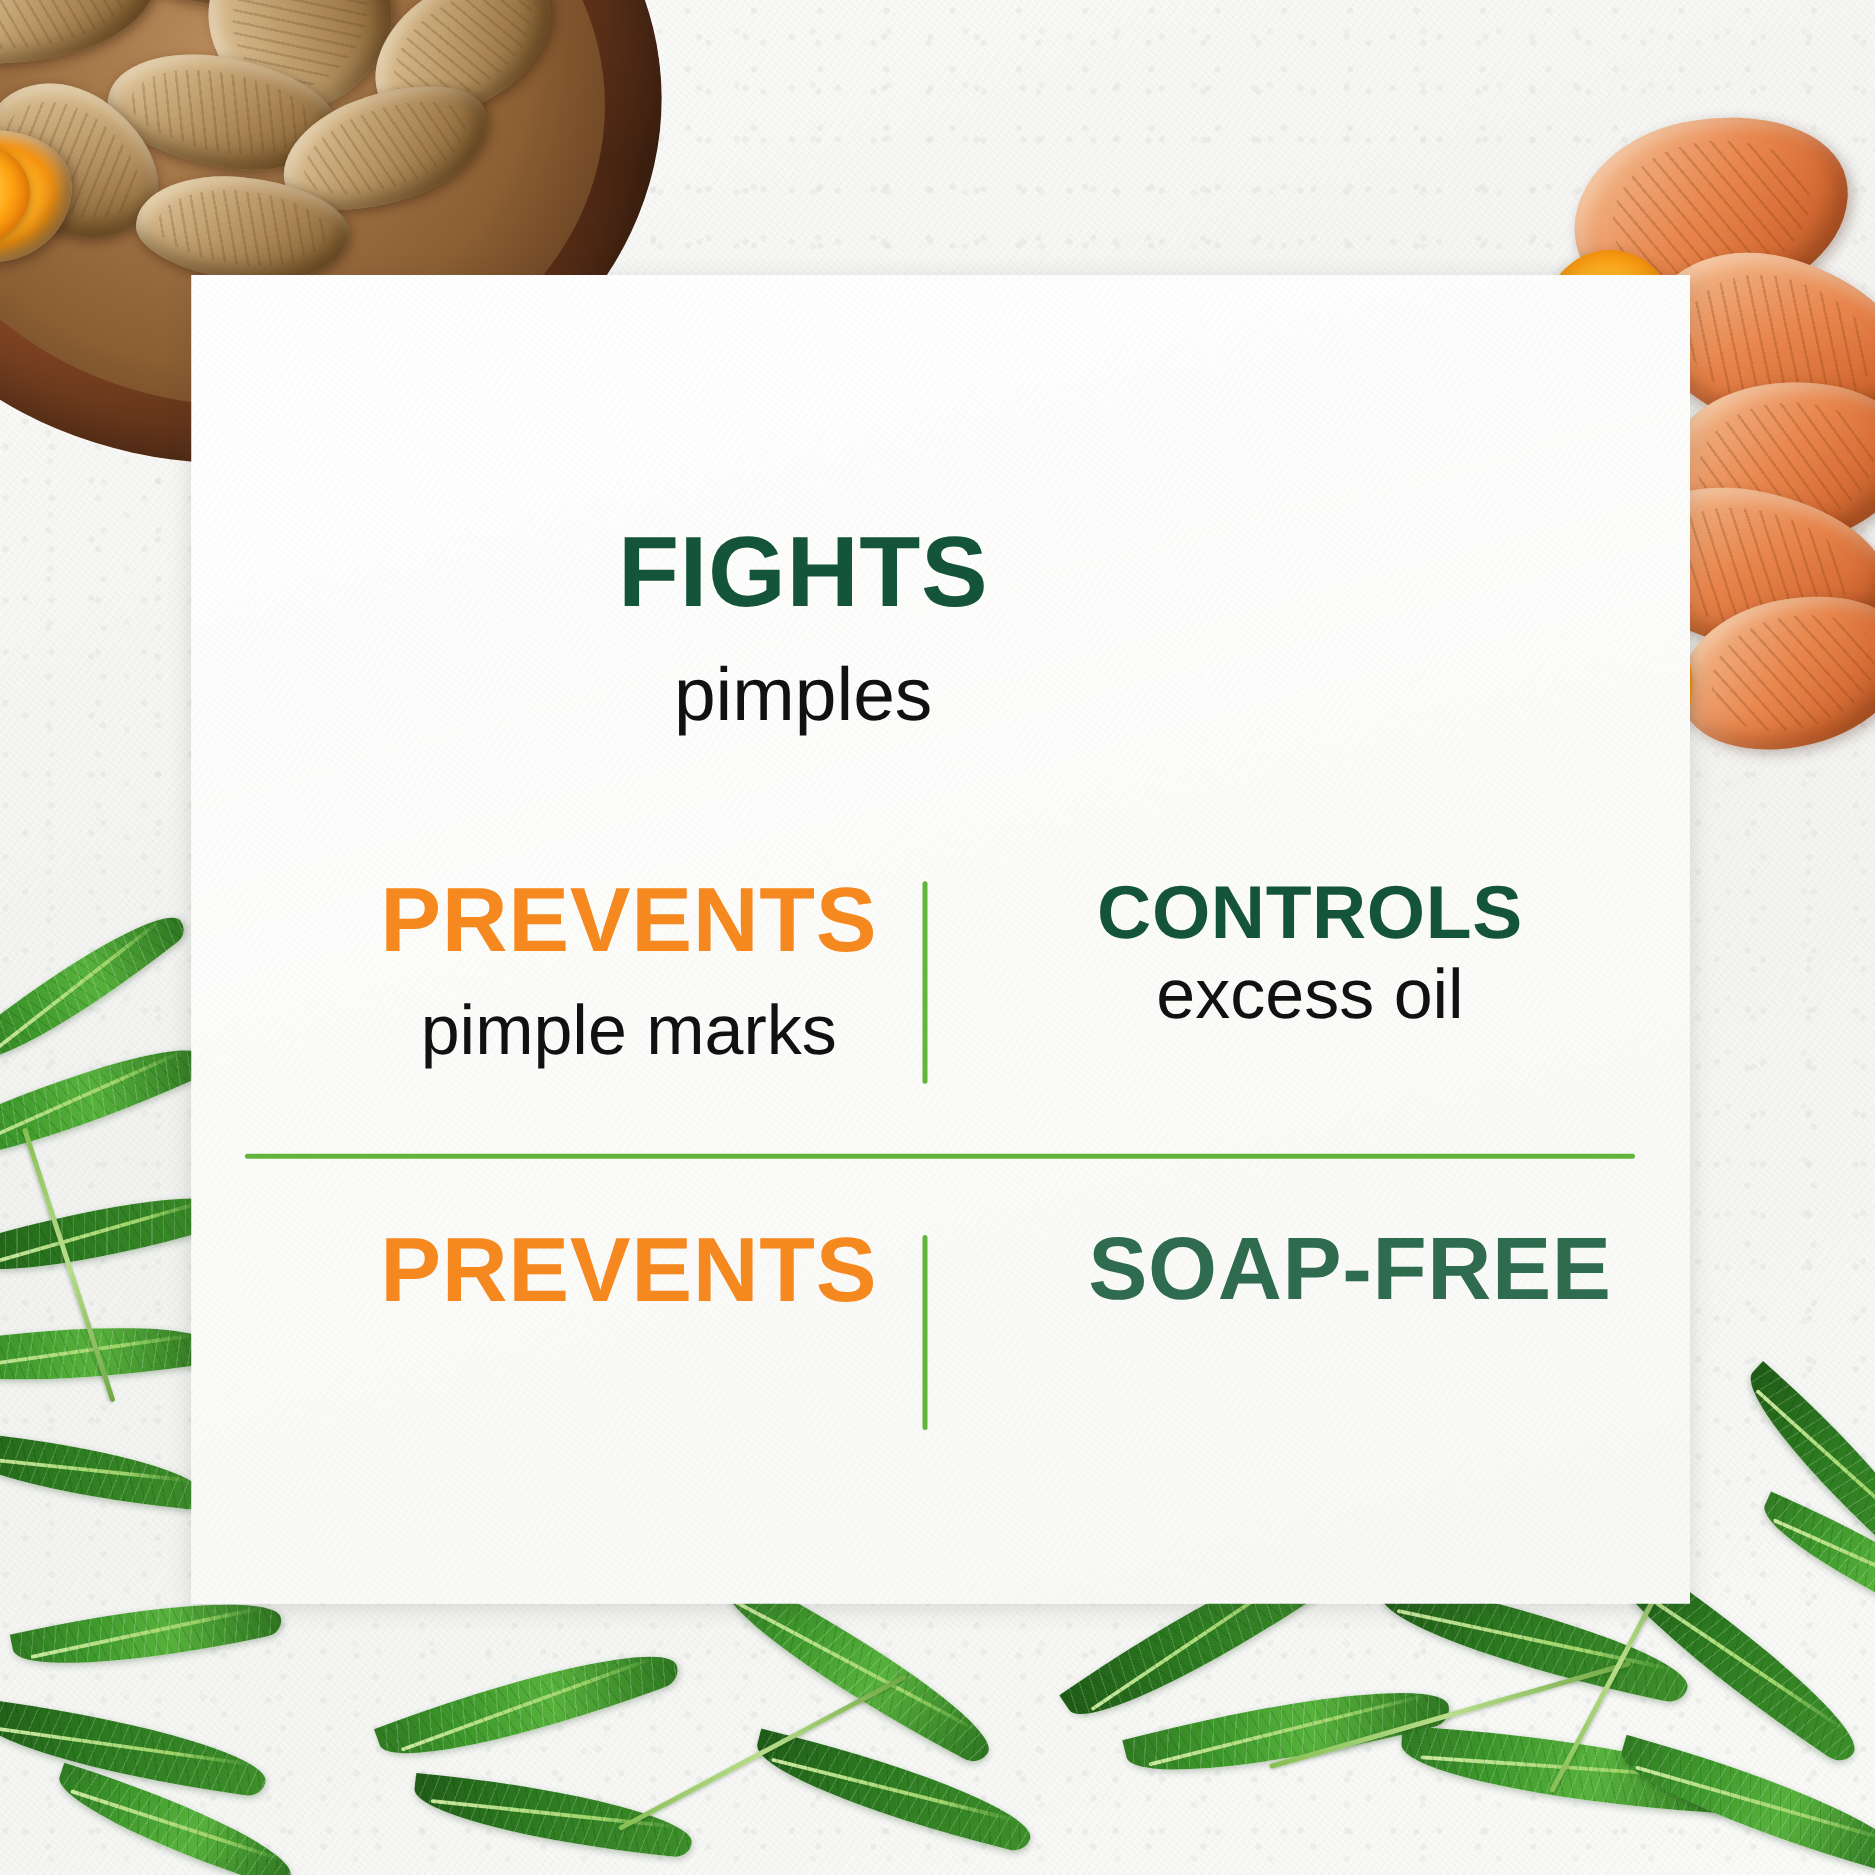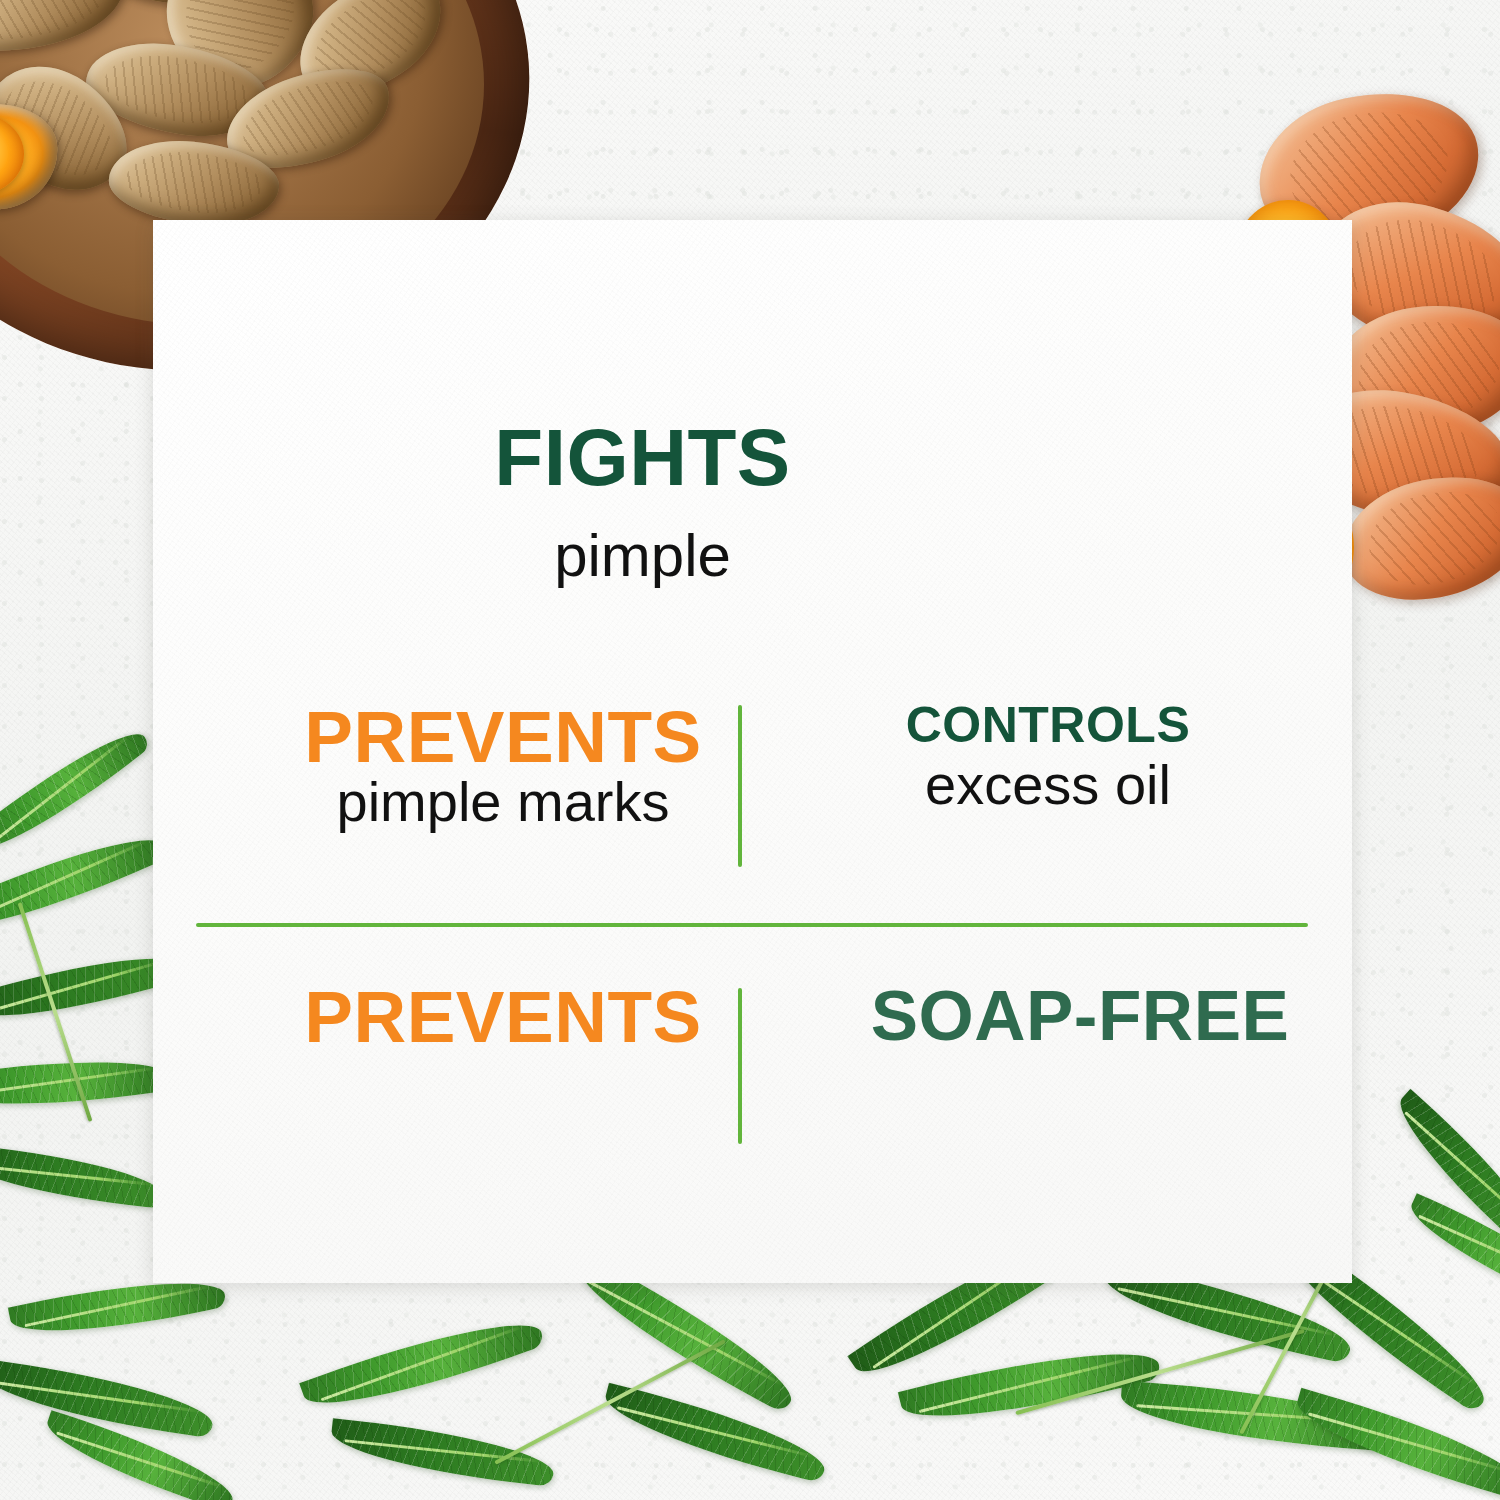--- a/index.html
+++ b/index.html
@@ -134,24 +134,24 @@
   .feat-sub {
     color:#111111; font-weight:400; line-height:1.05; white-space:nowrap;
   }
 
   #block-fights { left:0; top:198px; width:979px; }
   #block-fights .feat-title { font-size:80px; color:#14543a; }
   #block-fights .feat-sub  { font-size:60px; margin-top:26px; }
 
   #block-prevents { left:20px; top:480px; width:660px; }
   #block-prevents .feat-title { font-size:73px; color:#f5881f;text-align:center; }
-  #block-prevents .feat-sub  { font-size:56px; }
+  #block-prevents .feat-sub  { font-size:56px; margin-top:22px; }
 
   #block-controls { left:600px; top:480px; width:590px; }
-  #block-controls .feat-title { font-size:50px; color:#14543a; }
+  #block-controls .feat-title { font-size:60px; color:#14543a; }
   #block-controls .feat-sub  { font-size:56px; margin-top:6px; }
 
   #block-purifies { left:20px; top:760px; width:660px; }
   #block-purifies .feat-title { font-size:73px; color:#f5881f; }
   #block-purifies .feat-sub  { font-size:56px; margin-top:22px; }
 
   #block-soapfree { left:632px; top:760px; width:590px; }
   #block-soapfree .feat-title { font-size:71px; color:#2f6b4f; }
   #block-soapfree .feat-sub  { font-size:56px; margin-top:22px; }
 
@@ -229,21 +229,21 @@
 
     <div class="leaf dark" style="left:1370px; top:1150px; width:200px; height:44px; transform:rotate(42deg);"></div>
     <div class="leaf" style="left:1400px; top:1230px; width:190px; height:42px; transform:rotate(24deg);"></div>
   </div>
 
   <div class="card">
     <div class="card-inner">
 
       <div class="feature" id="block-fights">
         <div class="feat-title">FIGHTS</div>
-        <div class="feat-sub">pimple</div>
+        <div class="feat-sub">pimples</div>
       </div>
 
       <div class="feature" id="block-prevents">
         <div class="feat-title">PREVENTS</div>
         <div class="feat-sub">pimple marks</div>
       </div>
 
       <div class="feature" id="block-controls">
         <div class="feat-title">CONTROLS</div>
         <div class="feat-sub">excess oil</div>

